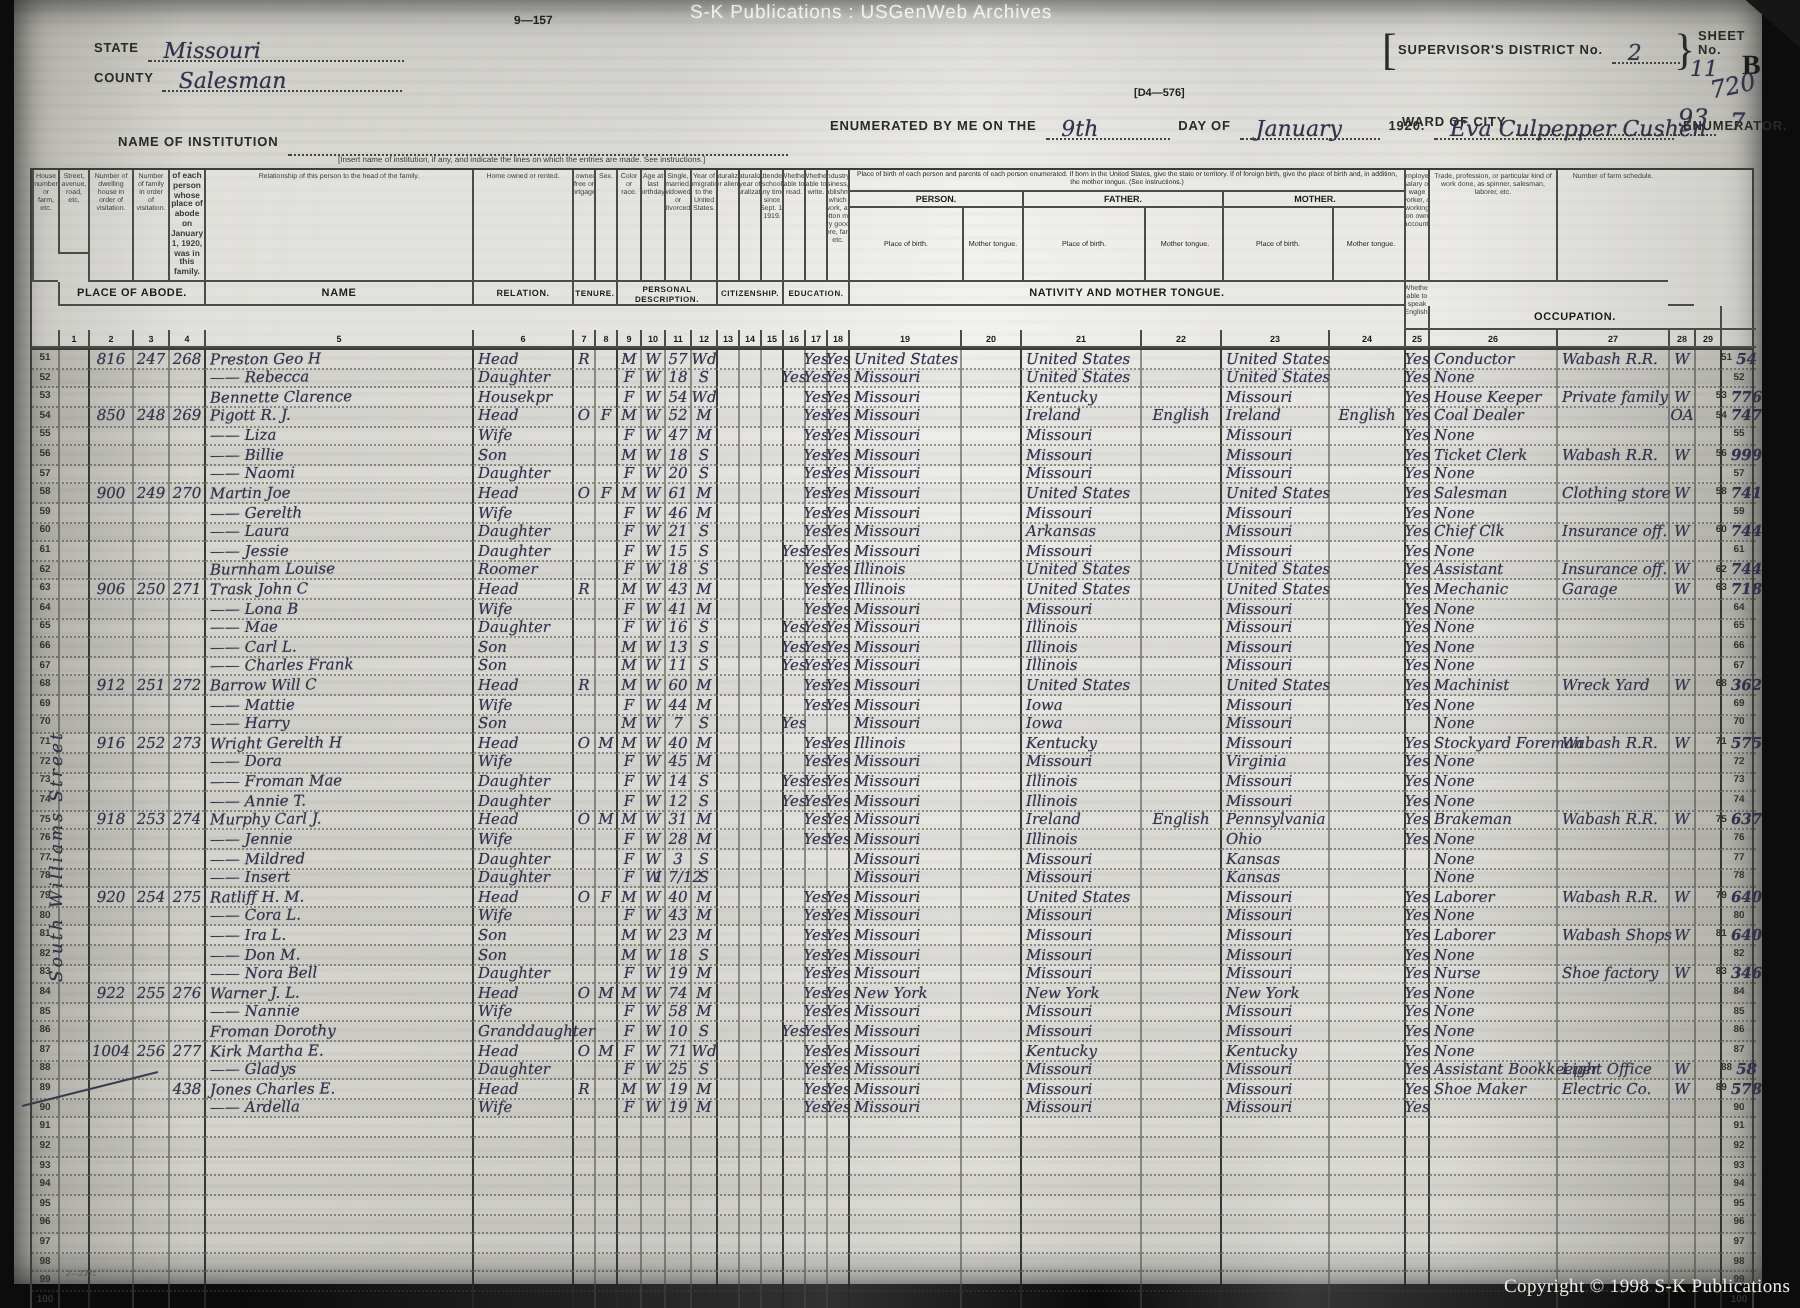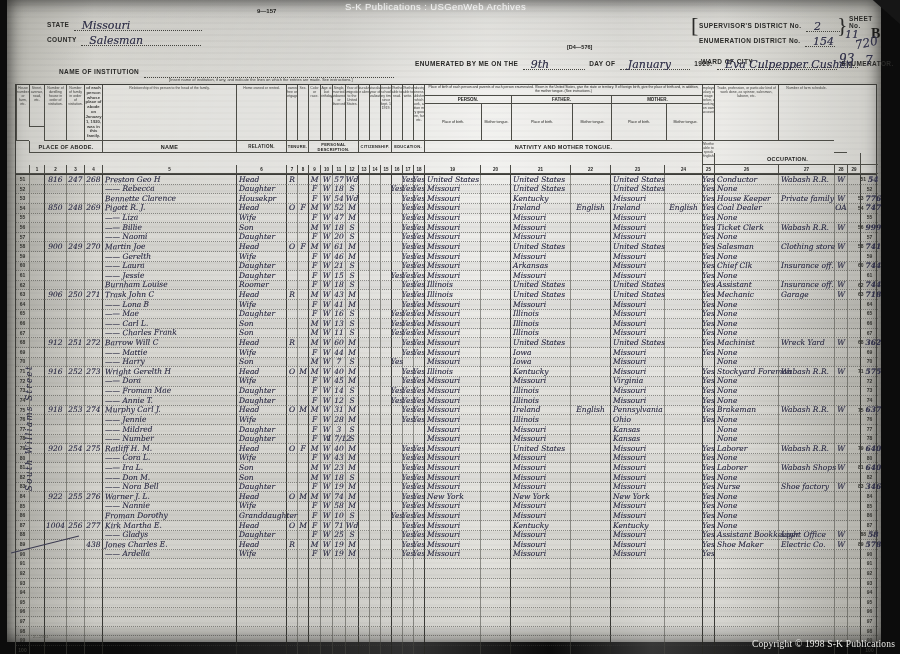--- a/index.html
+++ b/index.html
@@ -155,26 +155,20 @@
   </div>
 
   <div class="hdr-right">
     <span class="bracket" style="left:-8px;top:-2px">[</span>
     <div style="white-space:nowrap;height:15px">
       <span class="lbl">SUPERVISOR'S DISTRICT No.</span>
       <span class="dotline" style="width:34px">
         <span class="hw hw-lg hw-over">2</span>
       </span>
     </div>
-    <div style="white-space:nowrap;height:15px">
-      <span class="lbl">ENUMERATION DISTRICT No.</span>
-      <span class="dotline" style="width:30px">
-        <span class="hw hw-lg hw-over">154</span>
-      </span>
-    </div>
     <span class="bracket" style="left:138px;top:-2px">}</span>
     <span class="lbl" style="position:absolute;left:150px;top:1px">SHEET No.</span>
     <span class="hw hw-lg" style="position:absolute;left:146px;top:14px">11</span>
     <span class="sheetB">B</span>
   </div>
   <span class="hw annot" style="left:848px;top:36px;transform:rotate(-12deg)">720</span>
   <span class="hw annot" style="left:832px;top:52px">93</span>
   <span class="hw annot" style="left:858px;top:54px">7</span>
 
   <div class="sheet">
@@ -1989,21 +1983,21 @@
           <div class="dcell"></div>
           <div class="dcell hv rn">77</div>
         </div>
         <div class="grid drow">
           <div class="dcell rn">78</div>
           <div class="dcell"></div>
           <div class="dcell hv"></div>
           <div class="dcell"></div>
           <div class="dcell"></div>
           <div class="dcell hv left">
-            <span class="hw name-hw">—— Number</span>
+            <span class="hw name-hw">—— Insert</span>
           </div>
           <div class="dcell hv left">
             <span class="hw">Daughter</span>
           </div>
           <div class="dcell hv"></div>
           <div class="dcell"></div>
           <div class="dcell hv">
             <span class="hw">F</span>
           </div>
           <div class="dcell">

